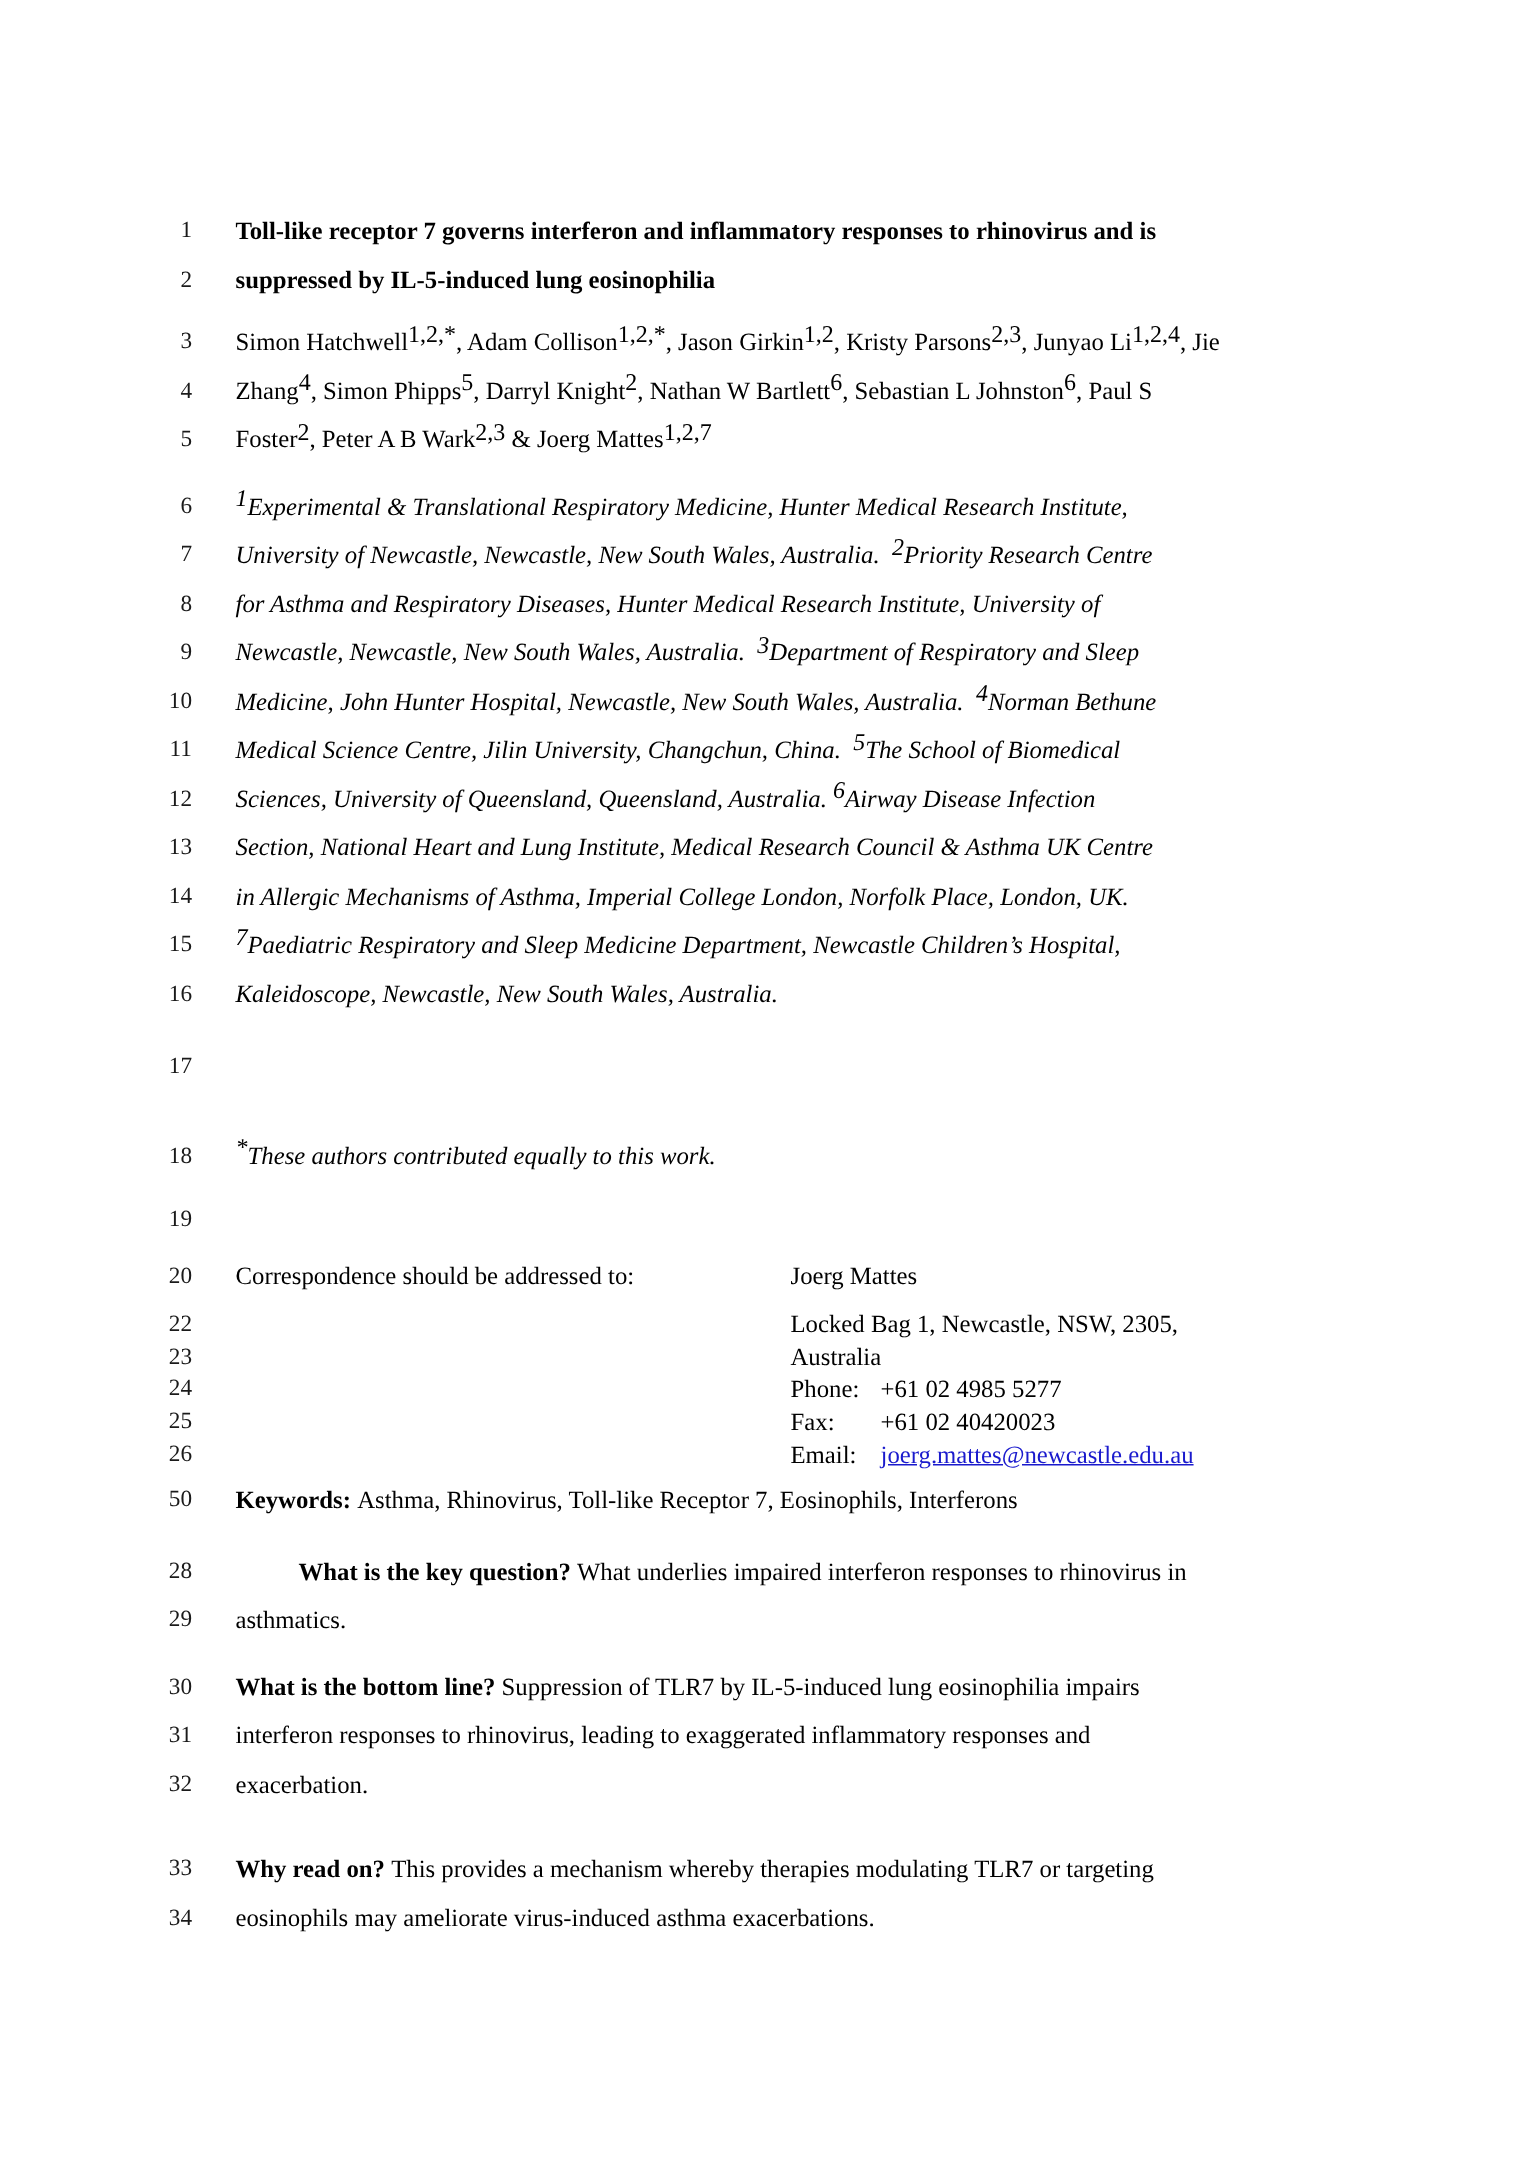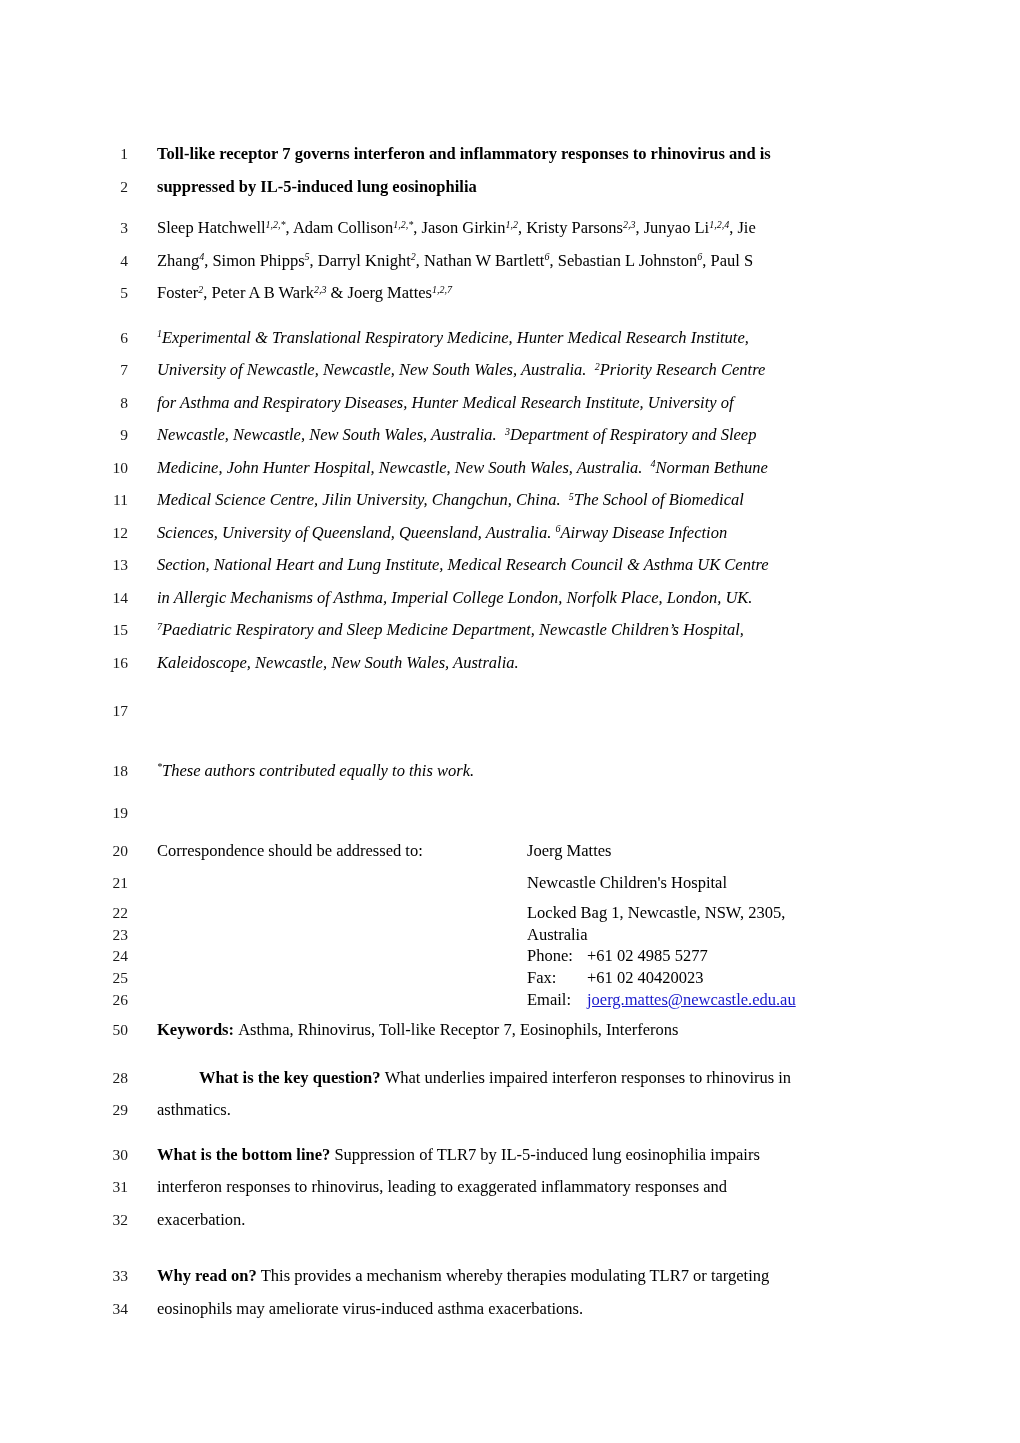--- a/index.html
+++ b/index.html
@@ -37,46 +37,45 @@
     position:relative;
     flex:1;
     margin-left:29px;
     font-size:16.5px;
     line-height:20px;
     white-space:pre;
   }
   .content .b{font-weight:bold;}
   .content .i{font-style:italic;}
   .content .sup{
-    font-size:10px;
+    font-size:16px;
     vertical-align:super;
     line-height:0;
     position:relative;
     top:1px;
-    font-style:italic;
   }
   .content .abs{position:absolute;top:0;}
   .content a.link{text-decoration:underline;cursor:pointer;}
 </style>
 </head>
 <body>
 
 <div class="page">
   <div class="doc">
       <div class="row">
         <span class="num">1</span>
         <span class="content"><span class="b">Toll-like receptor 7 governs interferon and inflammatory responses to rhinovirus and is</span></span>
       </div>
       <div class="row">
         <span class="num">2</span>
         <span class="content"><span class="b">suppressed by IL-5-induced lung eosinophilia</span></span>
       </div>
       <div class="row" style="margin-top: 9px;">
         <span class="num">3</span>
-        <span class="content"><span>Sleep Hatchwell</span><span class="sup">1,2,*</span><span>, Adam Collison</span><span class="sup">1,2,*</span><span>, Jason Girkin</span><span class="sup">1,2</span><span>, Kristy Parsons</span><span class="sup">2,3</span><span>, Junyao Li</span><span class="sup">1,2,4</span><span>, Jie</span></span>
+        <span class="content"><span>Simon Hatchwell</span><span class="sup">1,2,*</span><span>, Adam Collison</span><span class="sup">1,2,*</span><span>, Jason Girkin</span><span class="sup">1,2</span><span>, Kristy Parsons</span><span class="sup">2,3</span><span>, Junyao Li</span><span class="sup">1,2,4</span><span>, Jie</span></span>
       </div>
       <div class="row">
         <span class="num">4</span>
         <span class="content"><span>Zhang</span><span class="sup">4</span><span>, Simon Phipps</span><span class="sup">5</span><span>, Darryl Knight</span><span class="sup">2</span><span>, Nathan W Bartlett</span><span class="sup">6</span><span>, Sebastian L Johnston</span><span class="sup">6</span><span>, Paul S</span></span>
       </div>
       <div class="row">
         <span class="num">5</span>
         <span class="content"><span>Foster</span><span class="sup">2</span><span>, Peter A B Wark</span><span class="sup">2,3</span><span> &amp; Joerg Mattes</span><span class="sup">1,2,7</span></span>
       </div>
       <div class="row" style="margin-top: 12px;">
@@ -132,24 +131,20 @@
         <span class="content"><span class="i sup">*</span><span class="i">These authors contributed equally to this work.</span></span>
       </div>
       <div class="row" style="margin-top: 10px;">
         <span class="num">19</span>
         <span class="content"></span>
       </div>
       <div class="row" style="margin-top: 5px;">
         <span class="num">20</span>
         <span class="content"><span>Correspondence should be addressed to:</span><span class="abs" style="left: 370px;">Joerg Mattes</span></span>
       </div>
-      <div class="row" style="height: 30px;">
-        <span class="num">21</span>
-        <span class="content"><span class="abs" style="left: 370px;">Newcastle Children's Hospital</span></span>
-      </div>
       <div class="row single">
         <span class="num">22</span>
         <span class="content"><span class="abs" style="left: 370px;">Locked Bag 1, Newcastle, NSW, 2305,</span></span>
       </div>
       <div class="row single">
         <span class="num">23</span>
         <span class="content"><span class="abs" style="left: 370px;">Australia</span></span>
       </div>
       <div class="row single">
         <span class="num">24</span>

